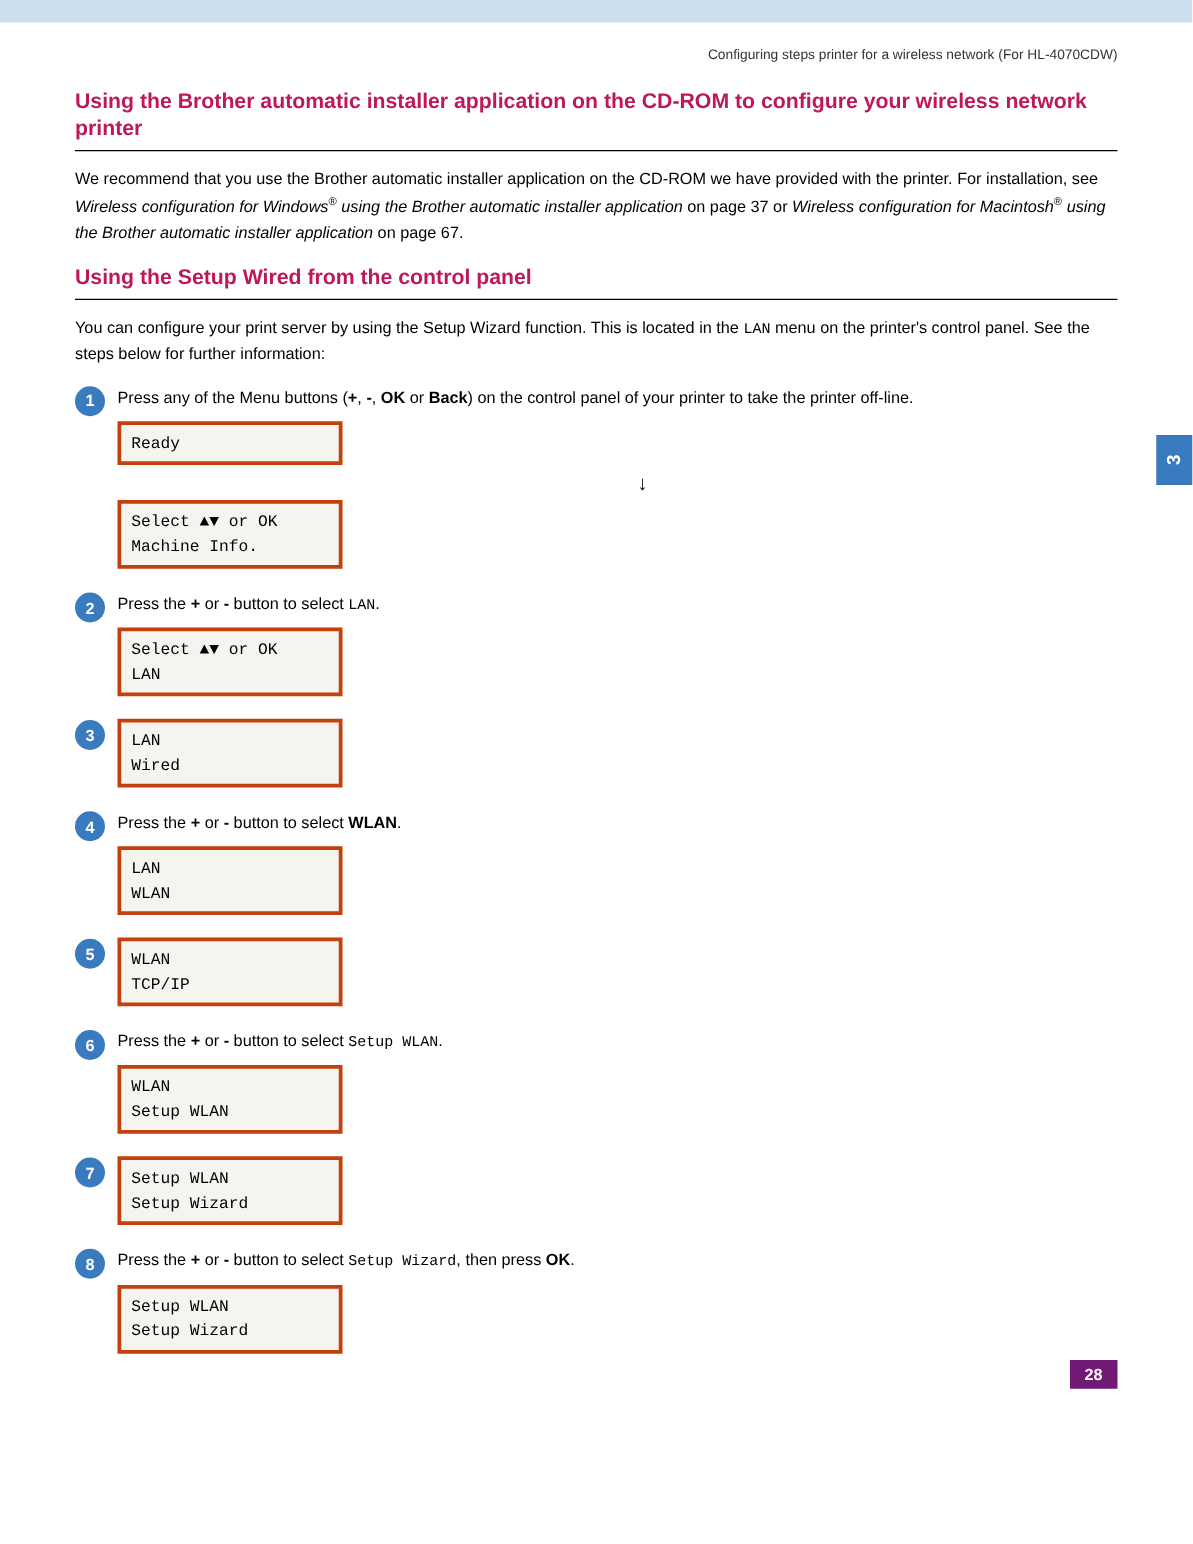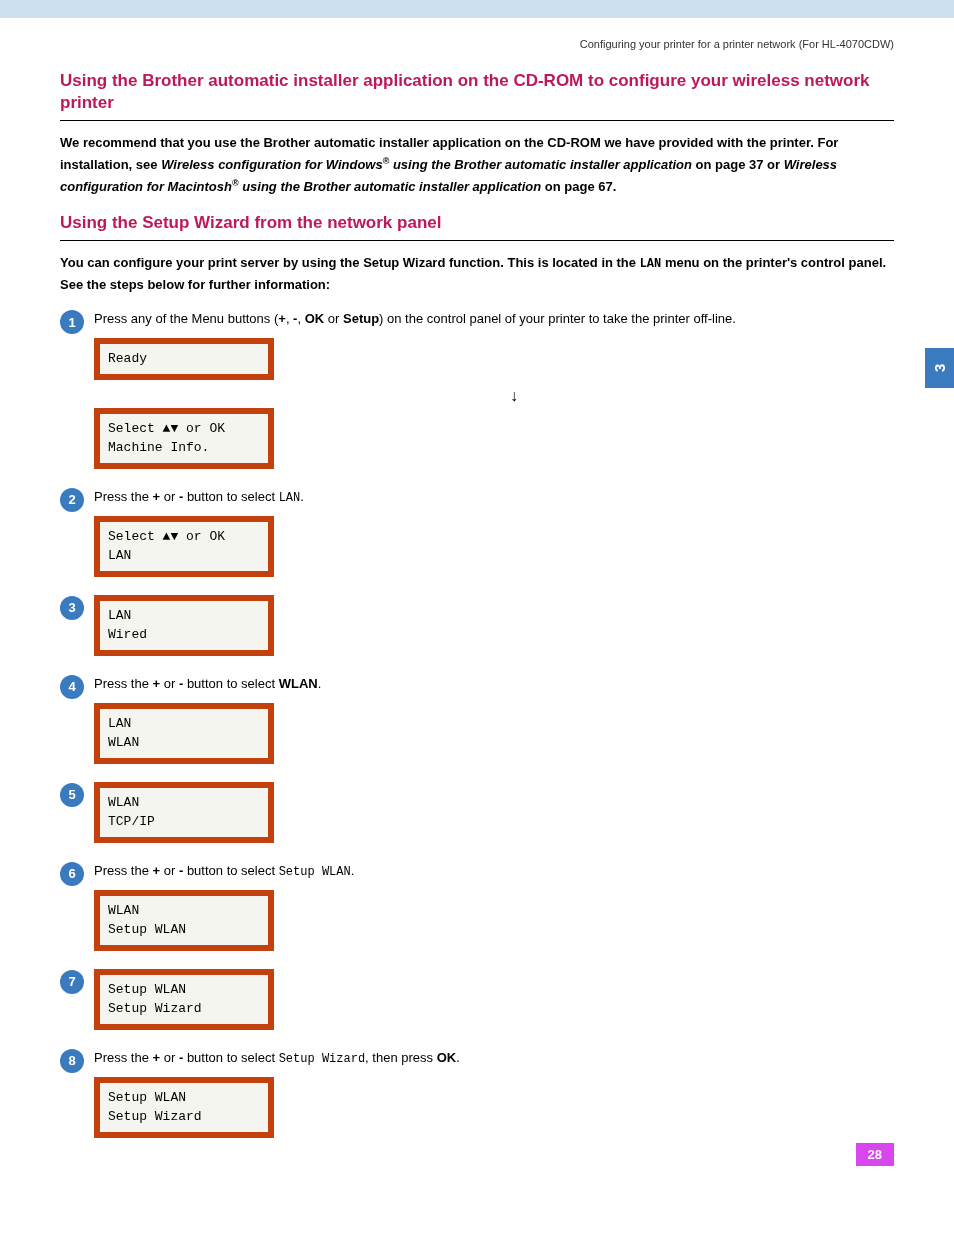--- a/index.html
+++ b/index.html
@@ -36,21 +36,20 @@
     }
     .section-divider {
       border: none;
       border-top: 1.5px solid #000;
       margin-bottom: 12px;
     }
     .body-text {
       font-size: 13px;
       line-height: 1.6;
       margin-bottom: 14px;
-      font-weight: bold;
     }
     .italic { font-style: italic; }
     .bold { font-weight: bold; }
     .mono { font-family: 'Courier New', Courier, monospace; font-size: 12px; }
     .step-list {
       list-style: none;
       padding: 0;
       margin: 0;
     }
     .step-item {
@@ -75,21 +74,21 @@
     }
     .step-content {
       flex: 1;
     }
     .step-text {
       font-size: 13px;
       line-height: 1.6;
       margin-bottom: 8px;
     }
     .lcd-box {
-      border: 6px solid #c2410c;
+      border: 3px solid #c2410c;
       background: #f5f5f0;
       font-family: 'Courier New', Courier, monospace;
       font-size: 13px;
       padding: 5px 8px;
       display: inline-block;
       min-width: 180px;
       line-height: 1.5;
       margin-bottom: 4px;
     }
     .arrow-down {
@@ -113,60 +112,60 @@
       transform: rotate(180deg);
       height: 40px;
       display: flex;
       align-items: center;
       justify-content: center;
     }
     .page-number-box {
       position: absolute;
       bottom: 30px;
       right: 60px;
-      background: #d946ef;
+      background: #701a75;
       color: #fff;
       font-size: 13px;
       font-weight: bold;
       padding: 4px 12px;
     }
     sup { font-size: 9px; vertical-align: super; }
   </style>
 </head>
 <body>
 
 <div class="top-bar"></div>
 
 <div class="page-container">
 
-  <div class="header-text">Configuring your printer for a printer network (For HL-4070CDW)</div>
+  <div class="header-text">Configuring steps printer for a wireless network (For HL-4070CDW)</div>
 
   <div>
     <div class="section-title">Using the Brother automatic installer application on the CD-ROM to configure your wireless network printer</div>
     <hr class="section-divider">
     <p class="body-text">
       <span>We recommend that you use the Brother automatic installer application on the CD-ROM we have provided with the printer. For installation, see </span><span class="italic">Wireless configuration for Windows</span><sup>®</sup><span class="italic"> using the Brother automatic installer application</span><span> on page 37 or </span><span class="italic">Wireless configuration for Macintosh</span><sup>®</sup><span class="italic"> using the Brother automatic installer application</span><span> on page 67.</span>
     </p>
   </div>
 
   <div>
-    <div class="section-title">Using the Setup Wizard from the network panel</div>
+    <div class="section-title">Using the Setup Wired from the control panel</div>
     <hr class="section-divider">
     <p class="body-text">
       You can configure your print server by using the Setup Wizard function. This is located in the <span class="mono">LAN</span> menu on the printer's control panel. See the steps below for further information:
     </p>
   </div>
 
   <ul class="step-list">
 
     <li class="step-item">
       <div class="step-number">1</div>
       <div class="step-content">
         <div class="step-text">
-          Press any of the Menu buttons (<span class="bold">+</span>, <span class="bold">-</span>, <span class="bold">OK</span> or <span class="bold">Setup</span>) on the control panel of your printer to take the printer off-line.
+          Press any of the Menu buttons (<span class="bold">+</span>, <span class="bold">-</span>, <span class="bold">OK</span> or <span class="bold">Back</span>) on the control panel of your printer to take the printer off-line.
         </div>
         <div class="lcd-box">Ready</div>
         <div class="arrow-down">↓</div>
         <div class="lcd-box">Select ▲▼ or OK<br>Machine Info.</div>
       </div>
     </li>
 
     <li class="step-item">
       <div class="step-number">2</div>
       <div class="step-content">

